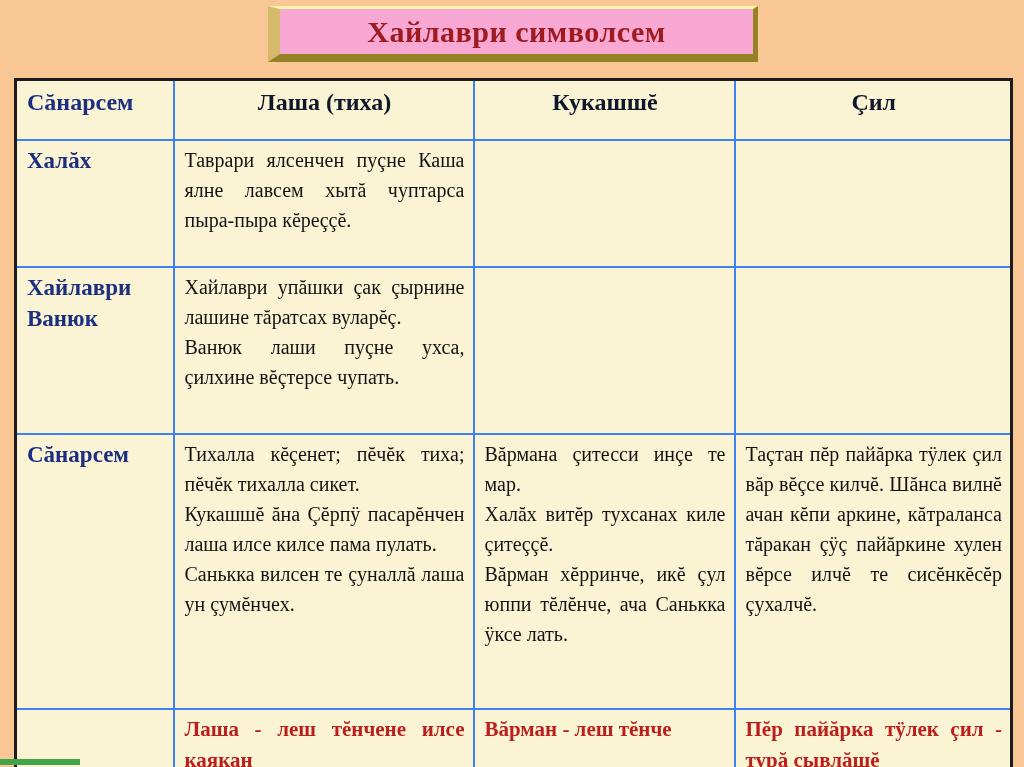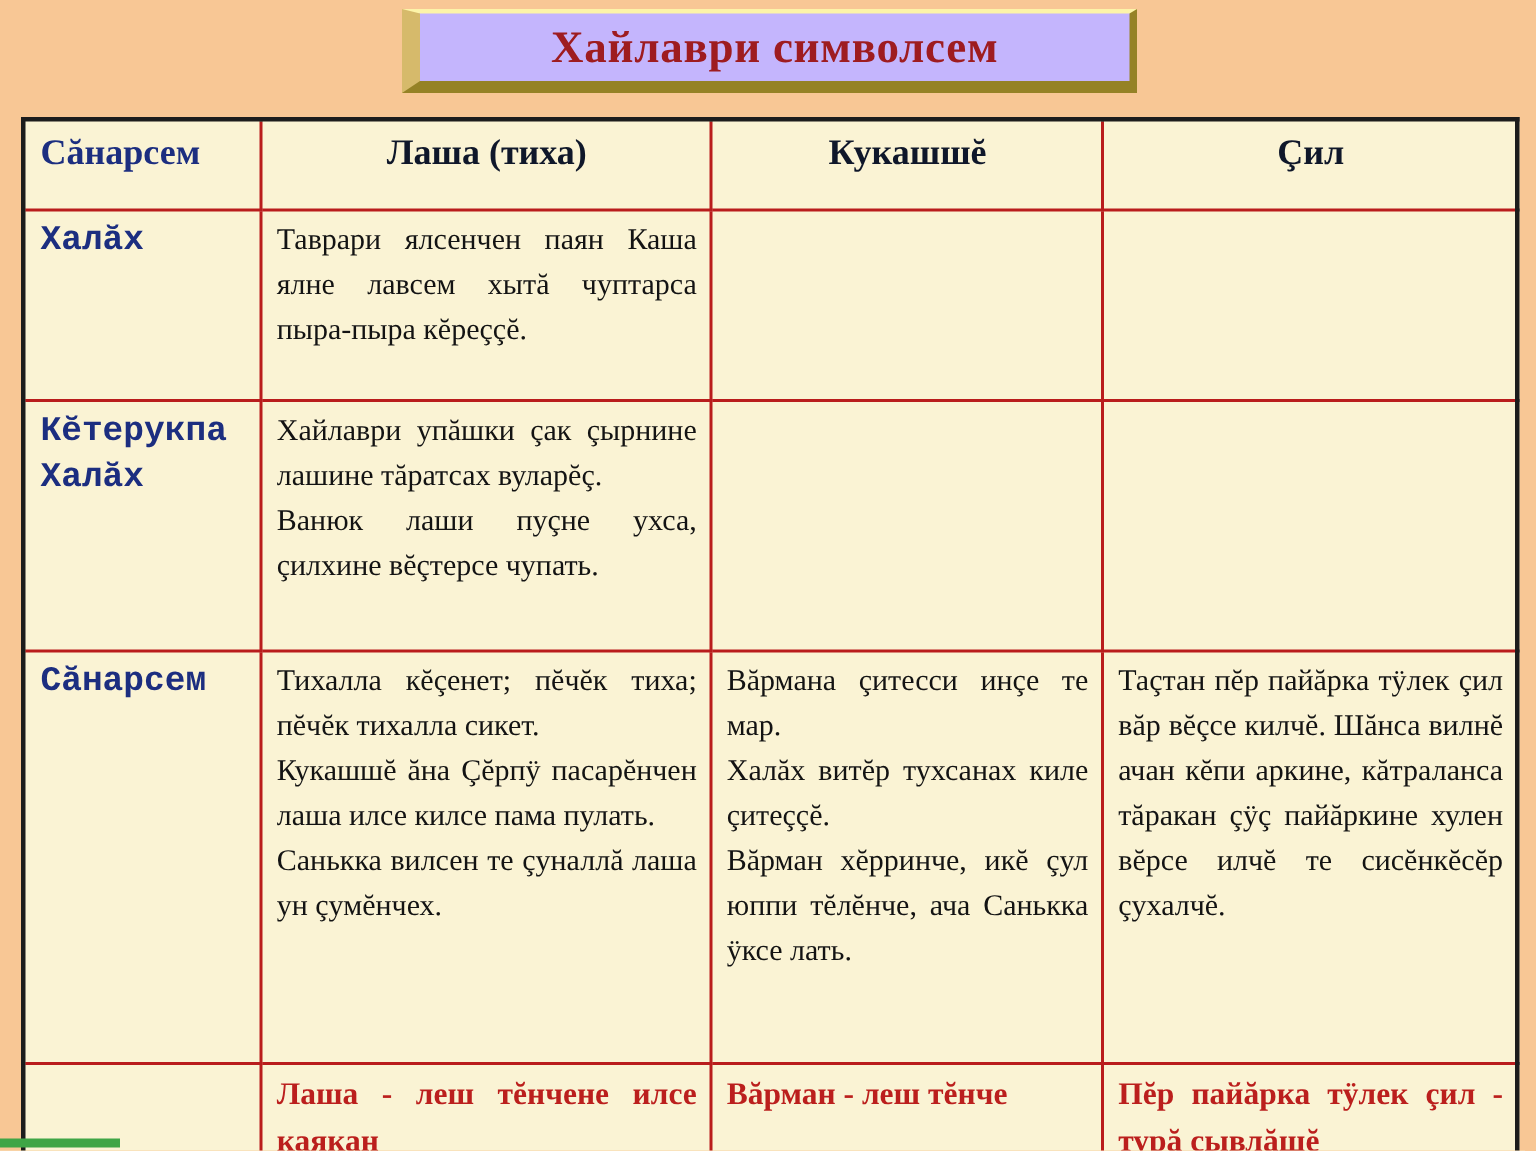--- a/index.html
+++ b/index.html
@@ -9,21 +9,21 @@
     background: #f8c795;
     font-family: "Liberation Serif", "DejaVu Serif", serif;
   }
   .slide { position: relative; width: 1024px; height: 767px; }
 
   
   .banner {
     position: absolute;
     left: 268px; top: 6px;
     width: 473px; height: 45px;
-    background: #c4b5fd;
+    background: #f9a8d4;
     border-top: 3px solid #fdf4a9;
     border-left: 12px solid #d6ba6b;
     border-right: 5px solid #958226;
     border-bottom: 8px solid #958226;
     display: flex; align-items: center; justify-content: center;
   }
   .banner h1 {
     margin: 0;
     font-size: 30px;
     font-weight: bold;
@@ -34,21 +34,21 @@
   
   table.symbols {
     position: absolute;
     left: 14px; top: 78px;
     width: 996px;
     border-collapse: collapse;
     table-layout: fixed;
     background: #faf3d4;
   }
   table.symbols td, table.symbols th {
-    border: 2px solid #b91c1c;
+    border: 2px solid #3b82f6;
     vertical-align: top;
     padding: 4px 8px 4px 10px;
     overflow: hidden;
   }
   table.symbols { border: 3px solid #1c1c1c; }
 
   tr.head th {
     font-size: 24px;
     font-weight: bold;
     color: #0f172a;
@@ -58,21 +58,20 @@
   tr.head th.first {
     text-align: left;
     color: #1c2e80;
   }
 
   td.rowlabel {
     font-size: 23px;
     font-weight: bold;
     color: #1c2e80;
     line-height: 1.35;
-    font-family: Liberation Mono, monospace;
   }
   td.body {
     font-size: 20px;
     color: #131313;
     text-align: justify;
     white-space: pre-line;
     line-height: 1.5;
   }
   td.red {
     font-size: 21px;
@@ -108,26 +107,26 @@
     </colgroup>
     <tbody>
         <tr class="head" style="height:60px">
       <th class="first">Сăнарсем</th>
       <th>Лаша (тиха)</th>
       <th>Кукашшĕ</th>
       <th>Çил</th>
     </tr>
     <tr style="height:127px">
       <td class="rowlabel">Халăх</td>
-      <td class="body">Таврари ялсенчен паян Каша ялне лавсем хытă чуптарса пыра-пыра кĕреççĕ.</td>
+      <td class="body">Таврари ялсенчен пуçне Каша ялне лавсем хытă чуптарса пыра-пыра кĕреççĕ.</td>
       <td class="body"></td>
       <td class="body"></td>
     </tr>
     <tr style="height:167px">
-      <td class="rowlabel">Кĕтерукпа Халăх</td>
+      <td class="rowlabel">Хайлаври Ванюк</td>
       <td class="body">Хайлаври упăшки çак çырнине лашине тăратсах вуларĕç.
 Ванюк лаши пуçне ухса, çилхине вĕçтерсе чупать.</td>
       <td class="body"></td>
       <td class="body"></td>
     </tr>
     <tr style="height:275px">
       <td class="rowlabel">Сăнарсем</td>
       <td class="body">Тихалла кĕçенет; пĕчĕк тиха; пĕчĕк тихалла сикет.
 Кукашшĕ ăна Çĕрпÿ пасарĕнчен лаша илсе килсе пама пулать.
 Санькка вилсен те çуналлă лаша ун çумĕнчех.</td>

